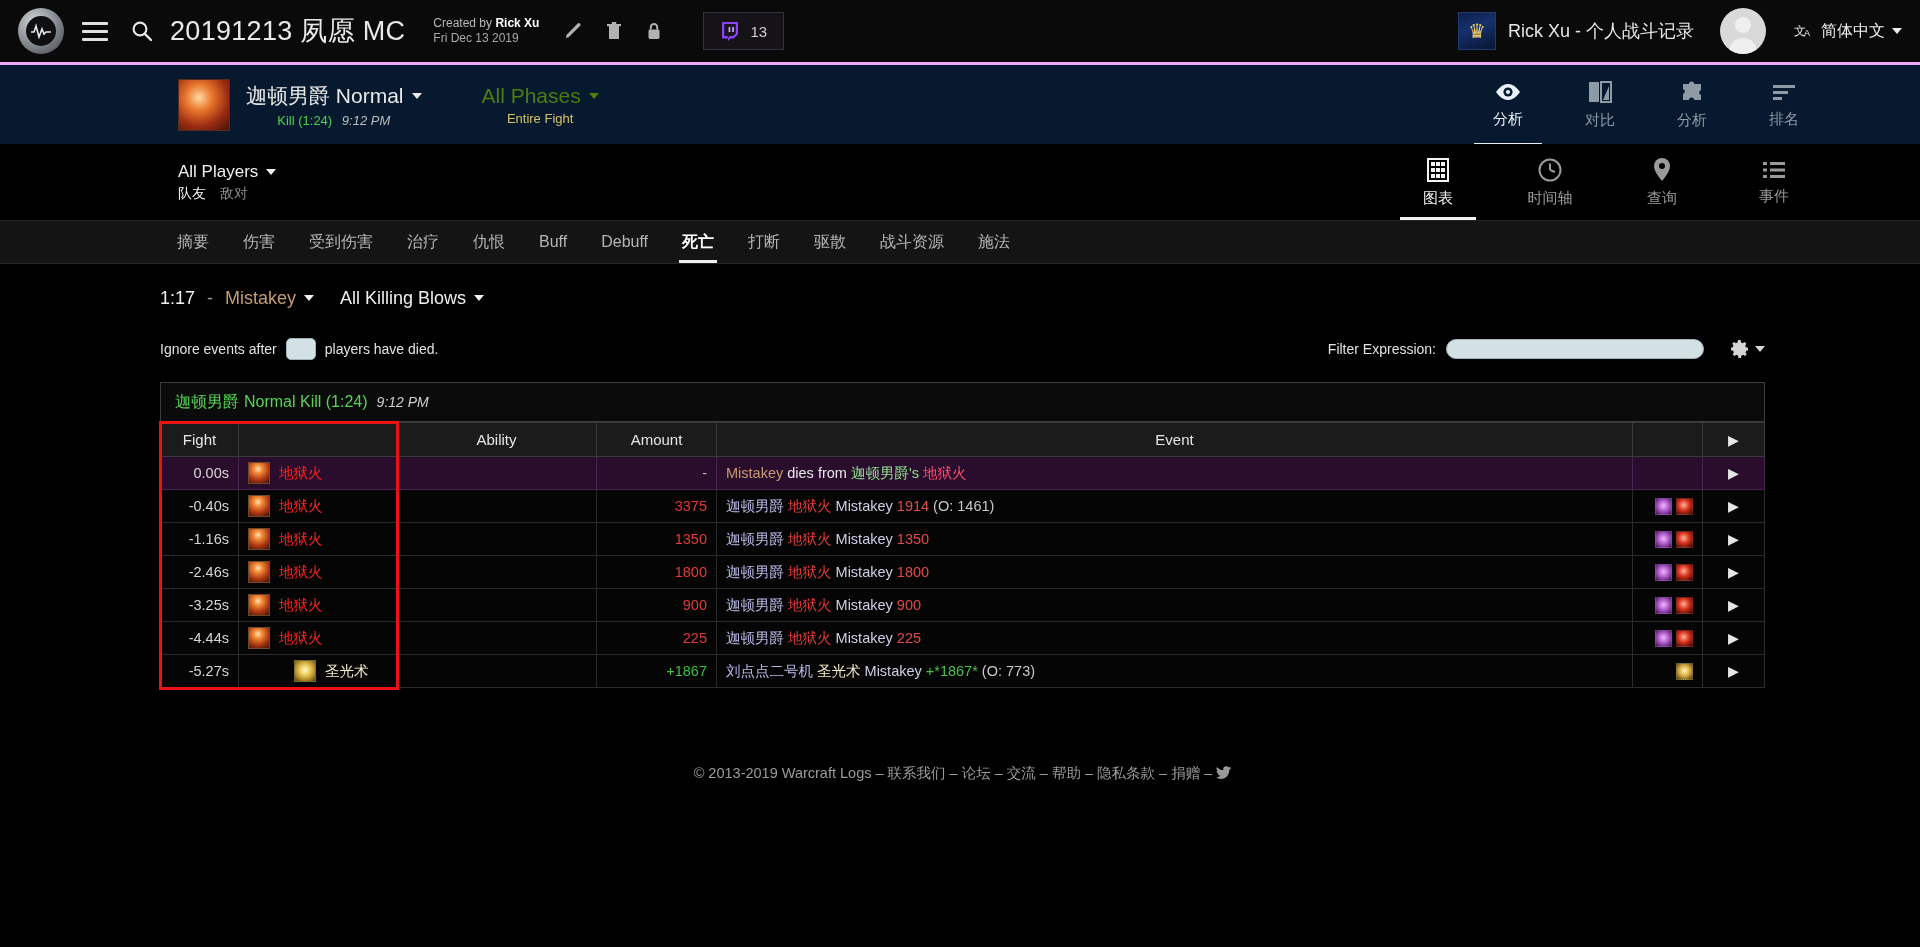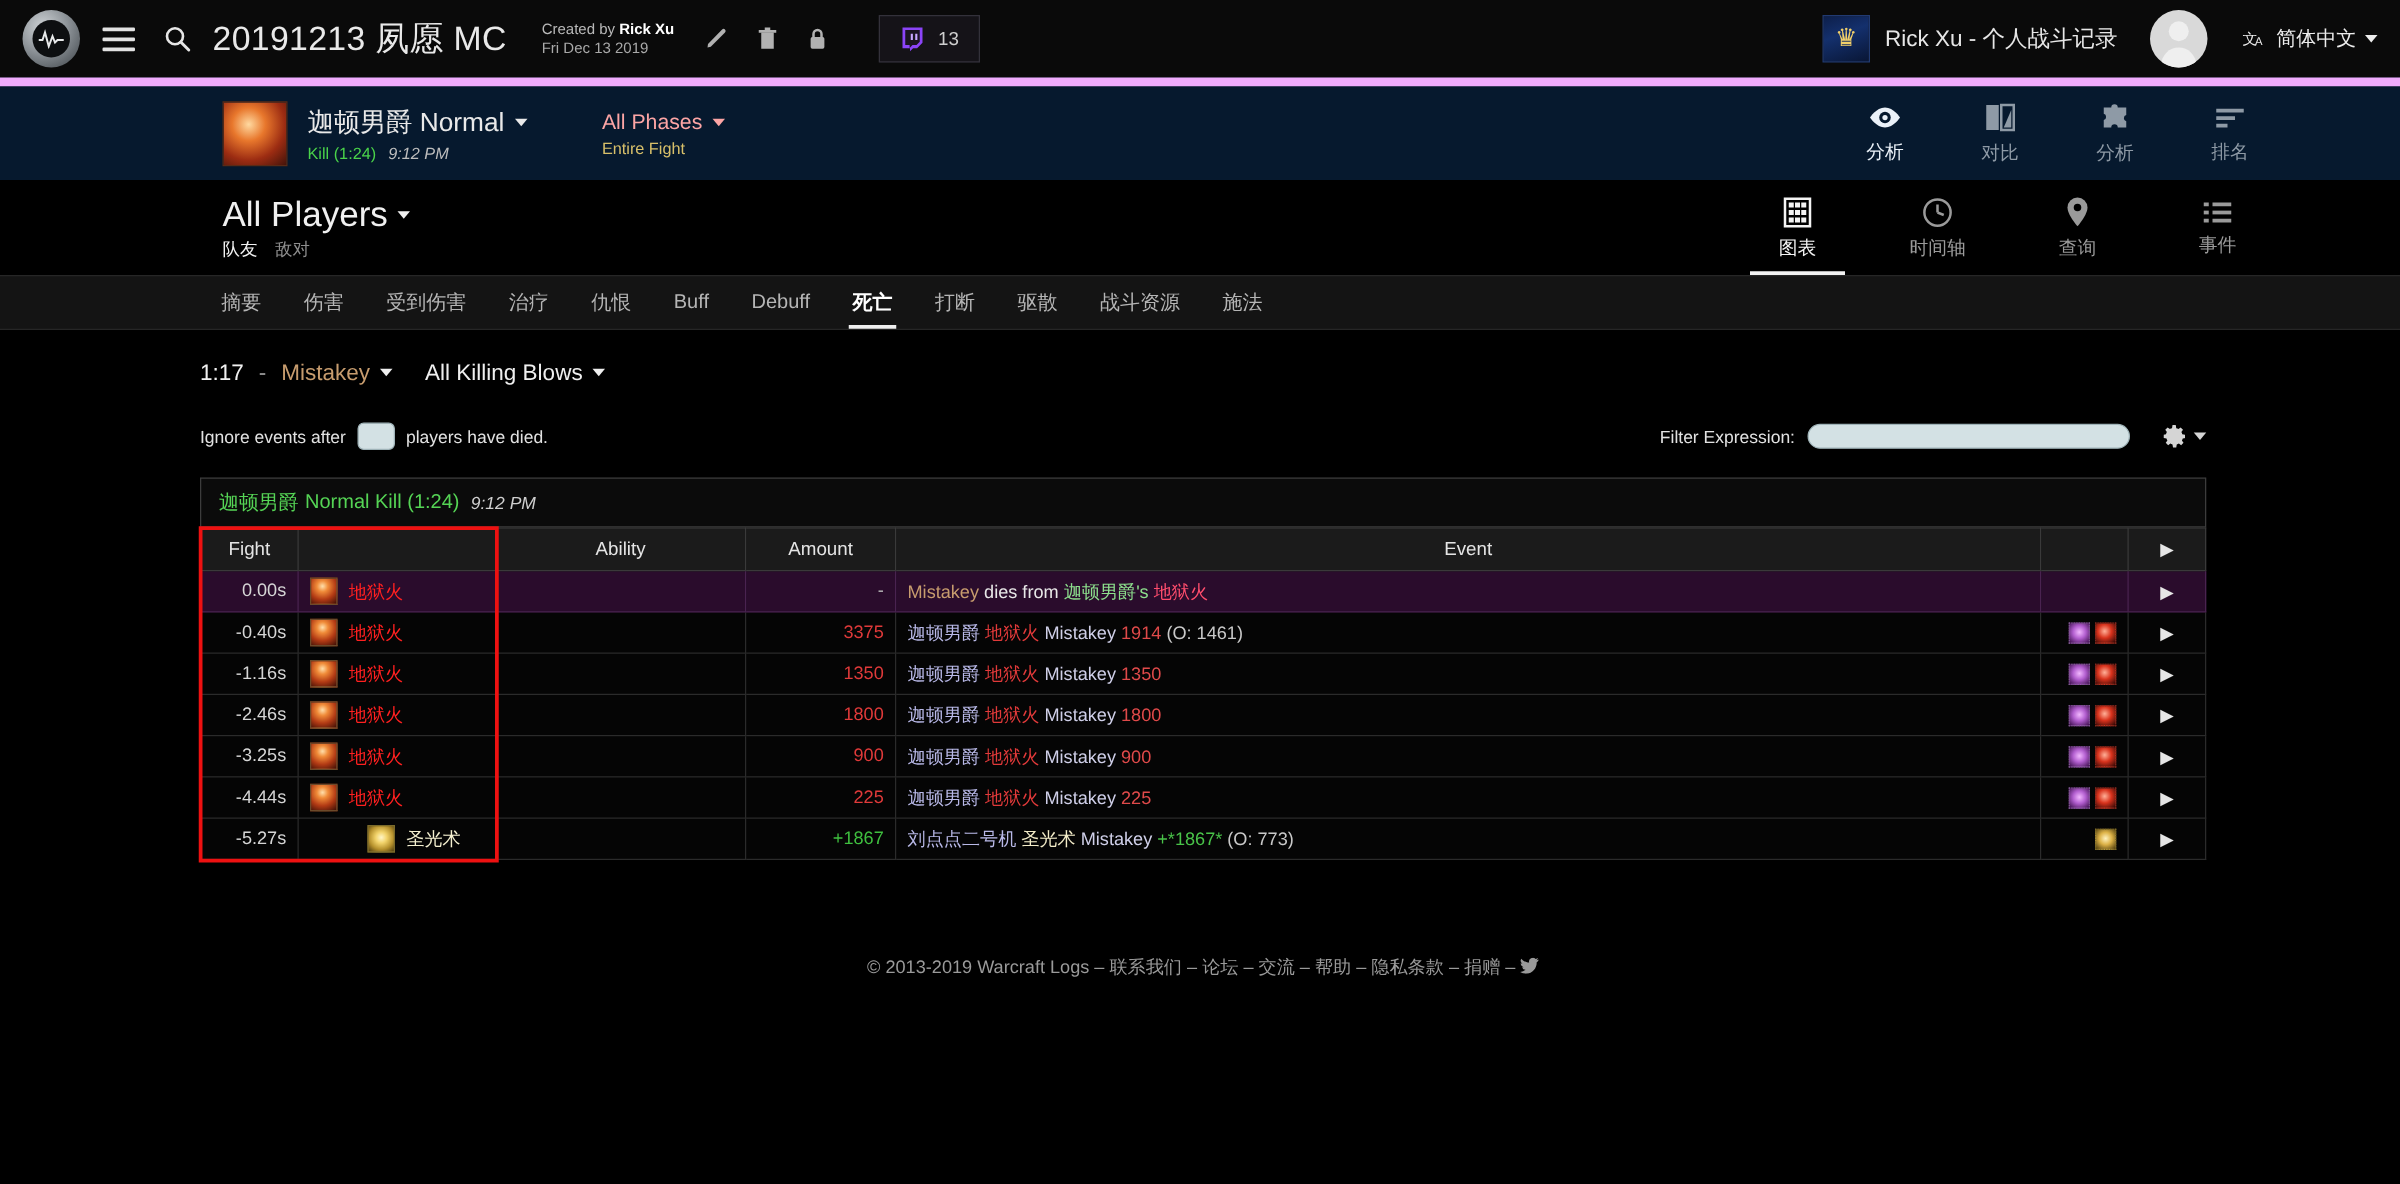--- a/index.html
+++ b/index.html
@@ -73,56 +73,57 @@
   .avatar::after {
     content:''; position:absolute; bottom:-2px; left:50%; transform: translateX(-50%);
     width:28px; height:18px; border-radius:14px 14px 0 0; background:#efefef;
   }
   .lang { display:flex; align-items:center; gap:7px; font-size:16px; color:#ededed; cursor:pointer; white-space:nowrap;}
   .caret { width:0;height:0;border-left:5px solid transparent;border-right:5px solid transparent;border-top:6px solid currentColor; display:inline-block;}
 
   
   .fightnav {
     height: 82px; background: #06192e;
-    border-top: 7px solid #f0abfc;
+    border-top: 3px solid #f0abfc;
     display: flex; align-items: center; padding-left: 178px;
     position: relative;
+    text-align: center;
   }
   .boss-thumb {
     width: 52px; height: 52px; flex:0 0 auto; margin-right: 16px;
     background: radial-gradient(circle at 40% 35%, #ffd9a0 0%, #e8772c 30%, #9c2c12 65%, #43130a 100%);
     border: 1px solid #5a2b16;
   }
   .boss-block { margin-right: 60px; }
   .boss-name { font-size: 21px; color: #e9e9e9; display:flex; align-items:center; gap:8px; cursor:pointer;}
   .boss-sub { font-size: 13px; margin-top: 3px; }
   .boss-sub .kill { color: #4ad34a; }
   .boss-sub .time { color: #bdbdbd; font-style: italic; margin-left: 6px; }
   .phase-block { margin-right: auto; }
-  .phase-name { font-size: 17px; color: #fca5a5; display:flex; align-items:center; gap:8px; cursor:pointer;}
+  .phase-name { font-size: 21px; color: #4d7c0f; display:flex; align-items:center; gap:8px; cursor:pointer;}
   .phase-sub { font-size: 13px; color: #d8c06a; margin-top: 3px; }
   .navtabs { display:flex; align-items:flex-end; height: 82px; padding-right: 90px;}
   .navtab {
     width: 92px; height: 82px; display:flex; flex-direction:column;
     align-items:center; justify-content:center; gap:7px; cursor:pointer;
     color: #8e9aa6; font-size: 15px; position: relative;
   }
   .navtab.active { color: #eaf1f8; }
   .navtab.active::after {
     content:''; position:absolute; bottom:0; left:12px; right:12px; height:3px; background:#e7eef5;
   }
   .navtab svg { display:block; }
 
   
   .playernav {
     height: 76px; background: #000; display:flex; align-items:center;
     padding-left: 178px; position: relative;
   }
   .allplayers { }
-  .allplayers .ap-title { font-size: 28px; color:#f0f0f0; display:flex; align-items:center; gap:8px; cursor:pointer;}
+  .allplayers .ap-title { font-size: 17px; color:#f0f0f0; display:flex; align-items:center; gap:8px; cursor:pointer;}
   .allplayers .ap-sub { margin-top:3px; font-size:14px; display:flex; gap:14px; }
   .ap-sub .on { color:#f2f2f2; cursor:pointer;}
   .ap-sub .off { color:#8d8d8d; cursor:pointer;}
   .viewtabs { display:flex; align-items:flex-end; height:76px; margin-left:auto; padding-right:90px;}
   .viewtab {
     width: 112px; height:76px; display:flex; flex-direction:column;
     align-items:center; justify-content:center; gap:6px; cursor:pointer;
     color:#9a9a9a; font-size:15px; position:relative;
   }
   .viewtab.active { color:#f4f4f4; }

